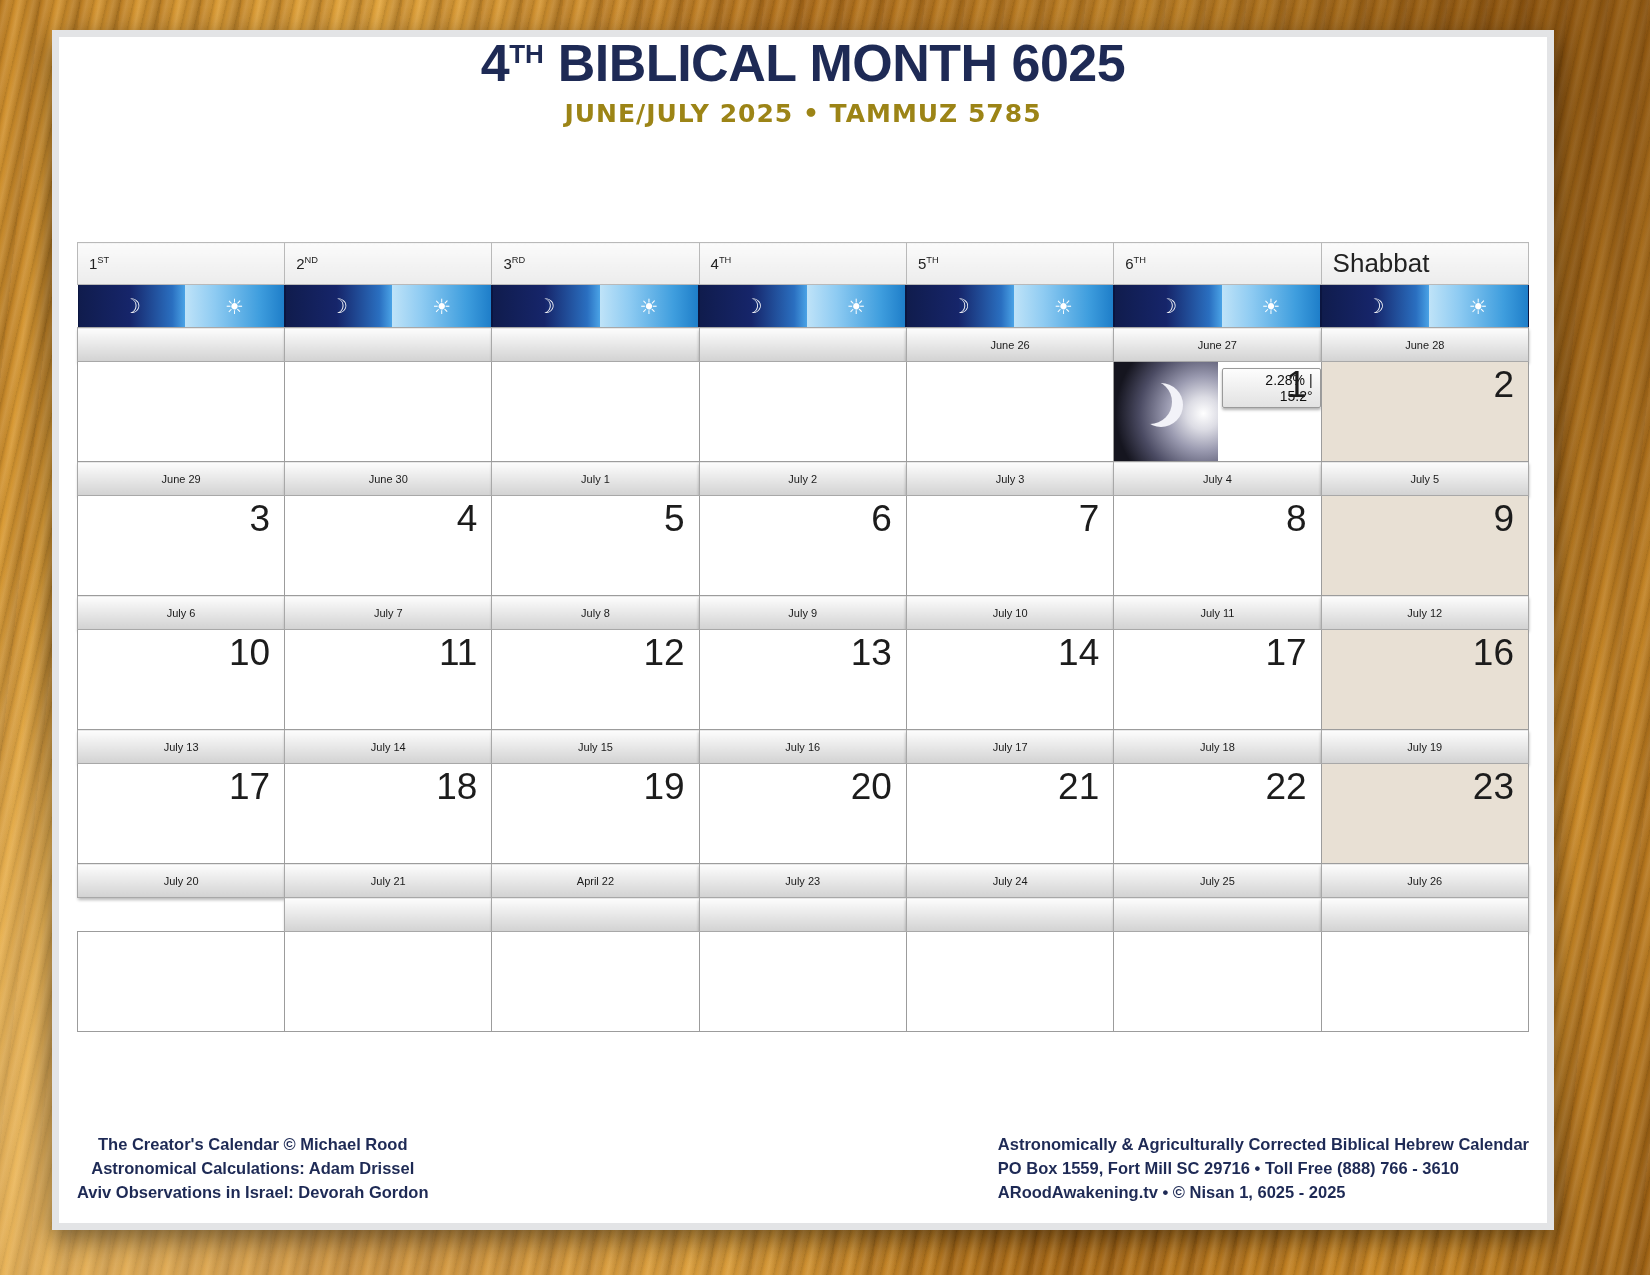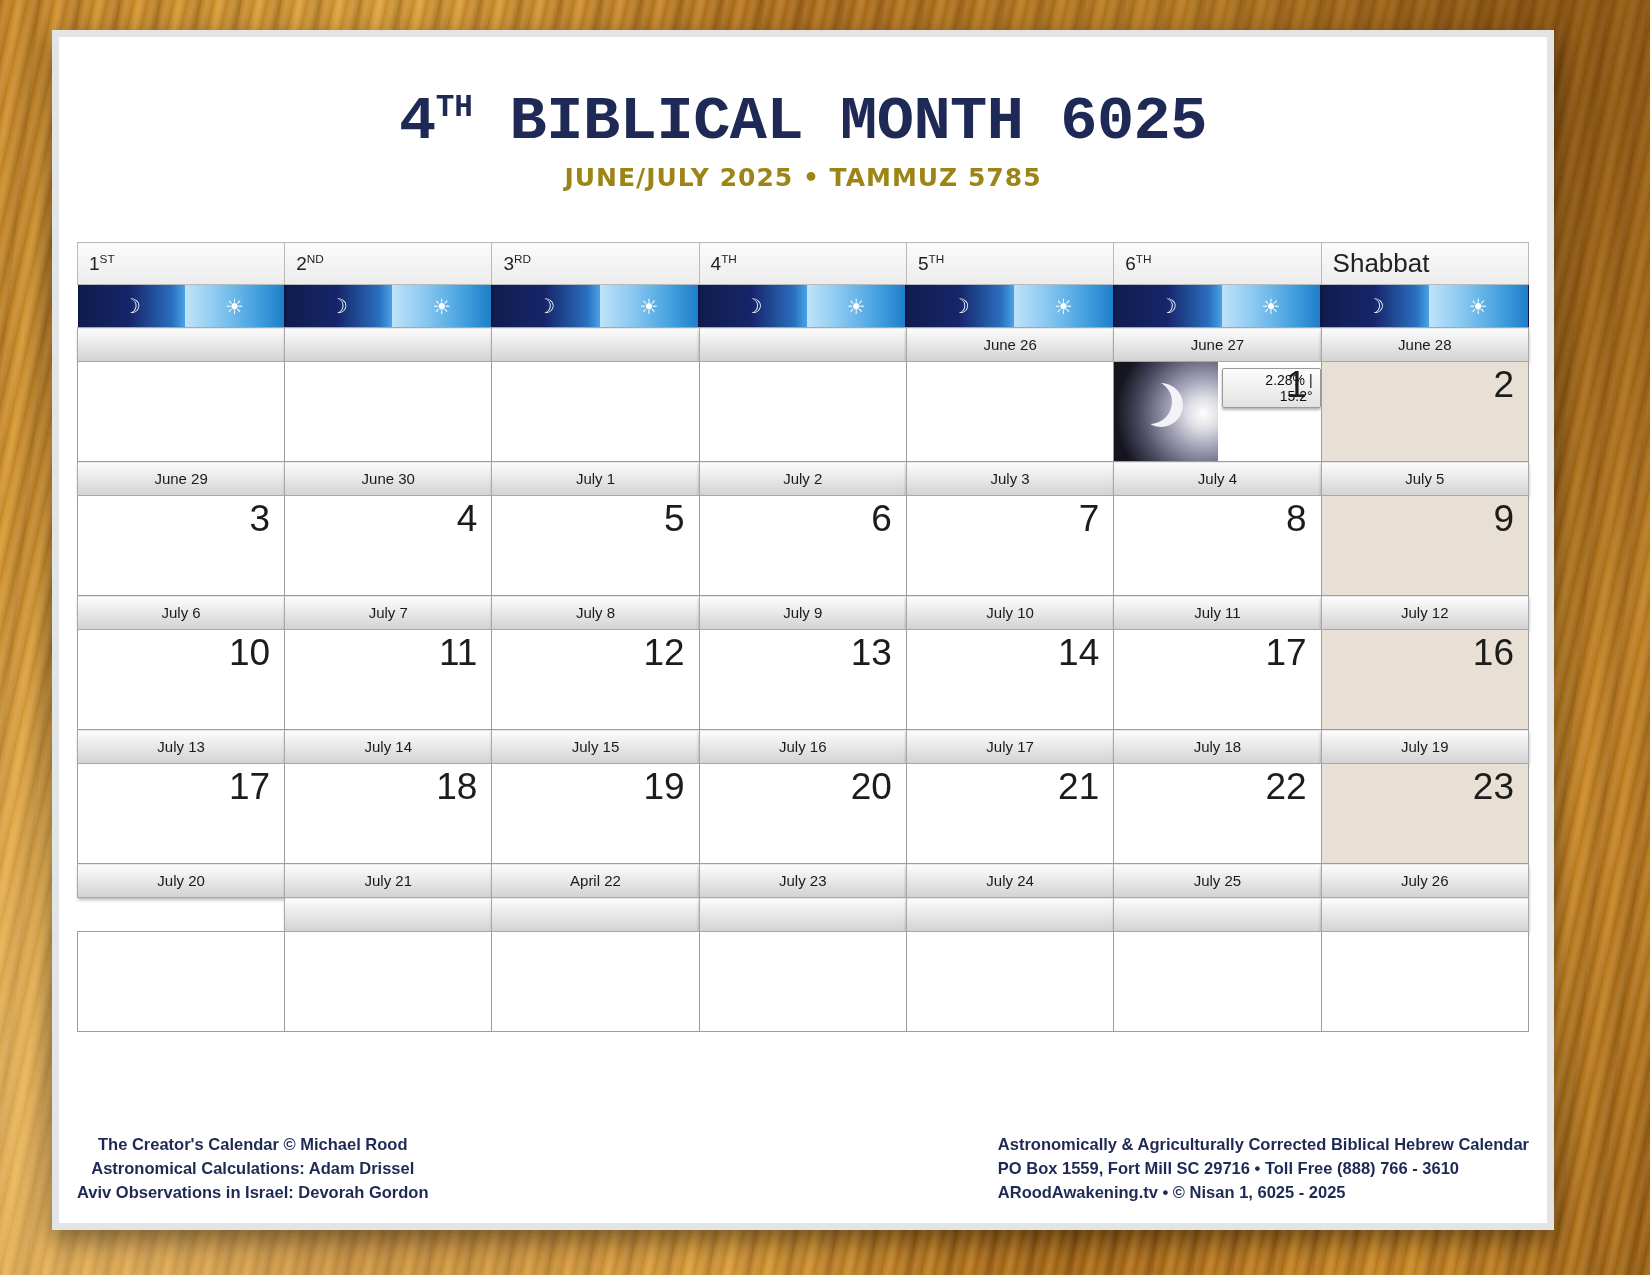--- a/index.html
+++ b/index.html
@@ -34,25 +34,24 @@
     border: 7px solid #e3e4e6;
     box-shadow: 0 10px 26px rgba(0,0,0,0.45);
   }
   #inner { position:absolute; inset:0; padding: 0 18px; }
 
   
   .title {
     text-align: center;
     color: #1e2a55;
     font-weight: bold;
-    font-size: 62px;
+    font-size: 52px;
     letter-spacing: -0.5px;
-    margin-top: 54px;
     line-height: 1;
-    font-family: Liberation Mono, monospace;
+    font-family: Liberation Sans, sans-serif;
   }
   .title sup { font-size: 0.5em; vertical-align: super; letter-spacing: 0; }
   .subtitle {
     text-align: center;
     color: #9c8416;
     font-weight: bold;
     font-size: 25px;
     letter-spacing: 1px;
     margin-top: 10px;
     font-family: "DejaVu Sans", sans-serif;
@@ -66,21 +65,21 @@
   }
   table.cal { border-collapse: collapse; width: 100%; table-layout: fixed; }
   table.cal td, table.cal th { padding: 0; margin: 0; }
 
   
   .dow {
     height: 42px;
     background: linear-gradient(180deg,#fbfbfb 0%, #ececec 100%);
     border: 1px solid #b9b9b9;
     color: #222;
-    font-size: 19px;
+    font-size: 15px;
     font-weight: normal;
     text-align: left;
     padding-left: 11px !important;
     vertical-align: middle;
     font-family: "Liberation Sans", sans-serif;
   }
   .dow sup { font-size: 0.62em; vertical-align: super; }
   .dow.shabbat { font-size: 26px; }
 
   
@@ -103,21 +102,21 @@
     display:flex; align-items:center; justify-content:center;
   }
   .moon-glyph { color:#fff; font-size: 20px; line-height:1; }
   .sun-glyph { color:#ffffff; font-size: 21px; line-height:1; }
 
   
   .band {
     height: 34px;
     background: linear-gradient(180deg,#fdfdfd 0%, #d2d2d2 100%);
     border: 1px solid #a8a8a8;
-    font-size: 15px;
+    font-size: 11px;
     color: #1a1a1a;
     text-align: center;
     vertical-align: middle;
     box-shadow: 0 2px 3px rgba(0,0,0,0.28);
     font-family: "Liberation Sans", sans-serif;
   }
   .band.blank-left { background: transparent; border: none; box-shadow: none; }
 
   
   .numcell {

